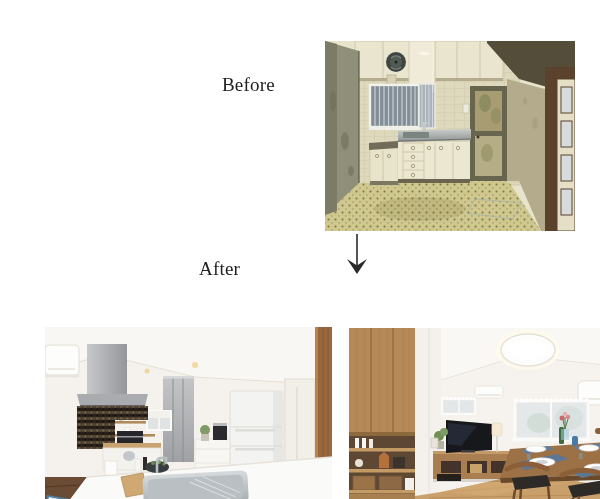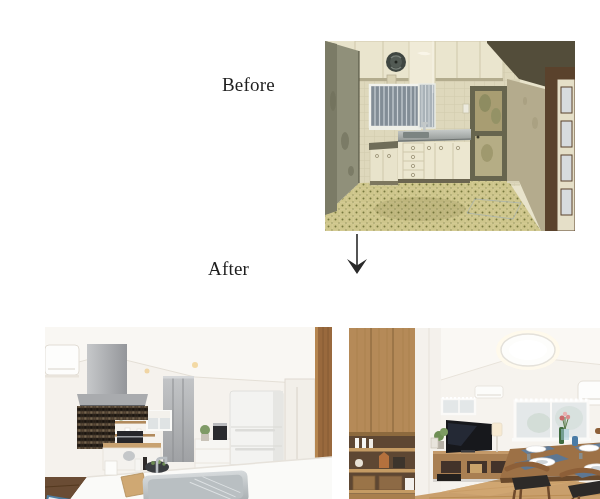--- a/index.html
+++ b/index.html
@@ -1,20 +1,20 @@
 <!DOCTYPE html>
 <html><head>
 <meta charset="utf-8">
 <style>
   html,body{margin:0;padding:0;background:#ffffff;}
   #page{position:relative;width:600px;height:499px;background:#ffffff;overflow:hidden;
         font-family:"Liberation Serif","DejaVu Serif",serif;}
   .caption{position:absolute;font-size:19px;color:#1f1f1f;letter-spacing:0.2px;}
   #label-before{left:222px;top:74px;}
-  #label-after{left:208px;top:258px;}
+  #label-after{left:199px;top:258px;}
   .photo{position:absolute;display:block;line-height:0;}
   #photo-before{left:285px;top:25px;width:250px;height:190px;}
   #arrow-wrap{position:absolute;left:344px;top:232px;width:26px;height:44px;}
   #photo-after-kitchen{left:5px;top:311px;width:287px;height:182px;}
   #photo-after-living{left:309px;top:312px;width:284px;height:181px;}
   svg{display:block;}
   .sr{position:absolute;width:1px;height:1px;overflow:hidden;clip:rect(0 0 0 0);}
 </style>
 </head>
 <body>

